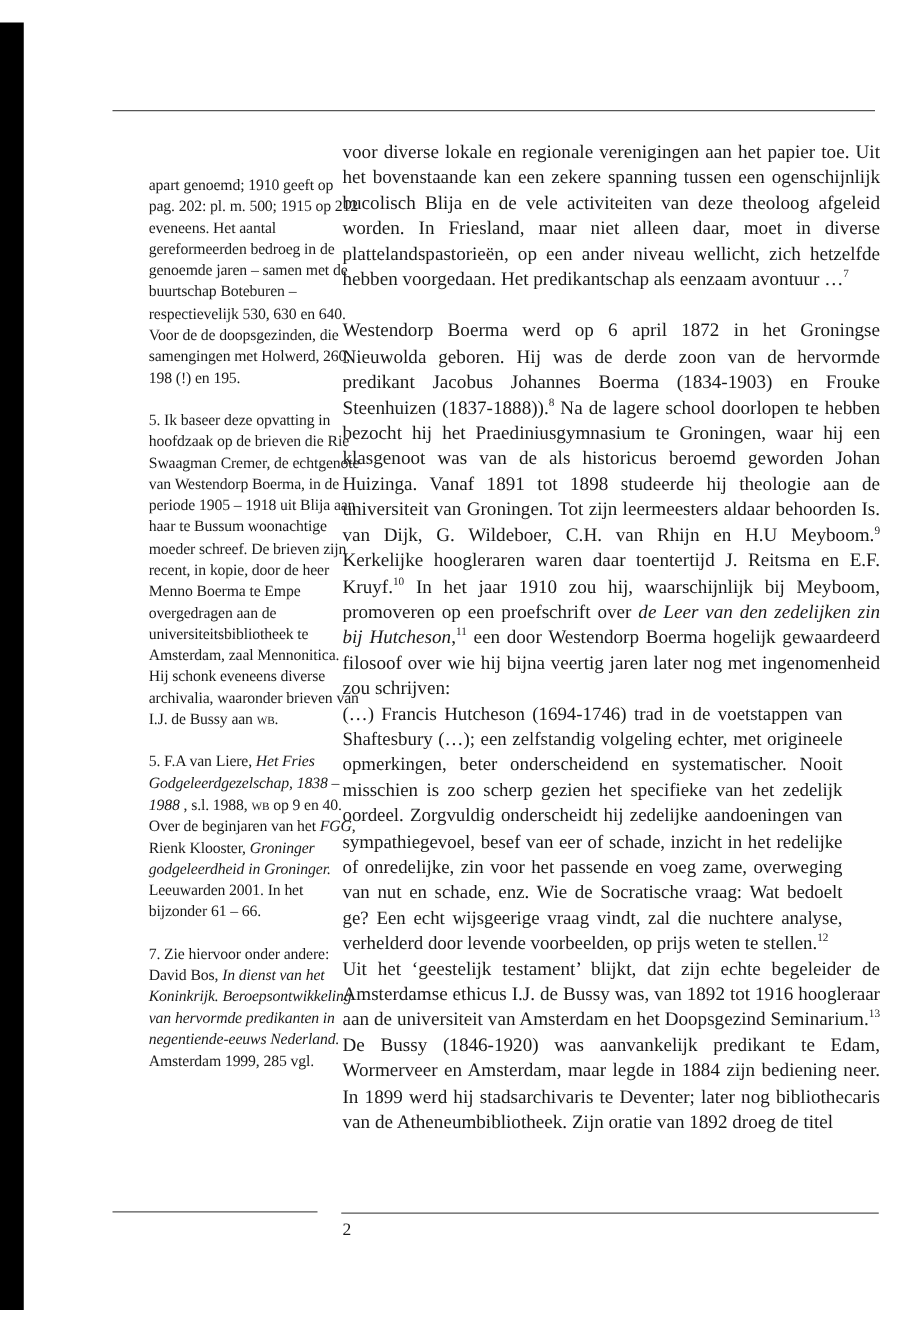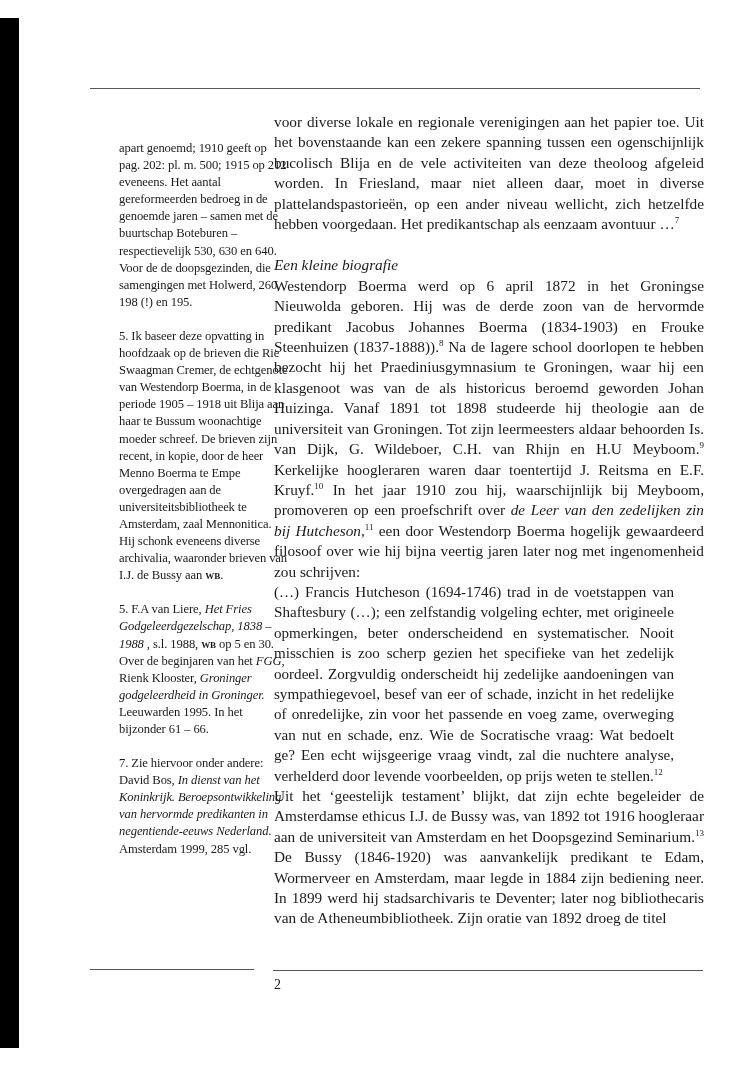--- a/index.html
+++ b/index.html
@@ -13,21 +13,21 @@
   .rule-top { left:90px; top:88px; width:610px; }
   .rule-side-bottom { left:90px; top:969px; width:164px; }
   .rule-main-bottom { left:273px; top:970px; width:430px; }
 
   .sidebar {
     position:absolute; left:91px; top:140px; width:170px;
     font-size:12.6px; line-height:17.1px; letter-spacing:-0.1px;margin-left:28px;
   }
   .sidebar p { margin:0 0 17px 0; }
   .sidebar i { font-style:italic; }
-  .sc { font-variant:small-caps;font-weight:bold; }
+  .sc { font-variant:small-caps; }
 
   .main {
     position:absolute; left:274px; top:112px; width:430px;
     font-size:15.3px; line-height:20.4px; text-align:justify;
   }
   .main p { margin:0; }
   .main .gap { height:21px; }
   .main h2 {
     margin:0; font-size:15.3px; font-weight:normal; font-style:italic; line-height:20.4px;
   }
@@ -41,26 +41,25 @@
 <body>
 
 <div class="black-bar"></div>
 <div class="rule rule-top"></div>
 <div class="rule rule-side-bottom"></div>
 <div class="rule rule-main-bottom"></div>
 
 <aside class="sidebar">
   <p>apart genoemd; 1910 geeft op pag. 202: pl. m. 500; 1915 op 212 eveneens. Het aantal gereformeerden bedroeg in de genoemde jaren – samen met de buurtschap Boteburen – respectievelijk 530, 630 en 640. Voor de de doopsgezinden, die samengingen met Holwerd, 260, 198 (!) en 195.</p>
   <p><span>5. Ik baseer deze opvatting in hoofdzaak op de brieven die Rie Swaagman Cremer, de echtgenote van Westendorp Boerma, in de periode 1905 – 1918 uit Blija aan haar te Bussum woonachtige moeder schreef. De brieven zijn recent, in kopie, door de heer Menno Boerma te Empe overgedragen aan de universiteitsbibliotheek te Amsterdam, zaal Mennonitica. Hij schonk eveneens diverse archivalia, waaronder brieven van I.J. de Bussy aan</span> <span class="sc">wb</span><span>.</span></p>
-  <p><span>5. F.A van Liere, </span><i>Het Fries Godgeleerdgezelschap, 1838 – 1988</i><span> , s.l. 1988, </span><span class="sc">wb</span><span> op 5 en 30. Over de beginjaren van het </span><i>FGG</i><span>, Rienk Klooster, </span><i>Groninger godgeleerdheid in Groninger.</i><span> Leeuwarden 1995. In het bijzonder 61 – 66.</span></p>
+  <p><span>5. F.A van Liere, </span><i>Het Fries Godgeleerdgezelschap, 1838 – 1988</i><span> , s.l. 1988, </span><span class="sc">wb</span><span> op 9 en 40. Over de beginjaren van het </span><i>FGG</i><span>, Rienk Klooster, </span><i>Groninger godgeleerdheid in Groninger.</i><span> Leeuwarden 2001. In het bijzonder 61 – 66.</span></p>
   <p><span>7. Zie hiervoor onder andere: David Bos, </span><i>In dienst van het Koninkrijk. Beroepsontwikkeling van hervormde predikanten in negentiende-eeuws Nederland.</i><span> Amsterdam 1999, 285 vgl.</span></p>
 </aside>
 
 <main class="main">
   <p><span>voor diverse lokale en regionale verenigingen aan het papier toe. Uit het bovenstaande kan een zekere spanning tussen een ogenschijnlijk bucolisch Blija en de vele activiteiten van deze theoloog afgeleid worden. In Friesland, maar niet alleen daar, moet in diverse plattelandspastorieën, op een ander niveau wellicht, zich hetzelfde hebben voorgedaan. Het predikantschap als eenzaam avontuur …</span><sup>7</sup></p>
   <div class="gap"></div>
-  <h2>Een kleine biografie</h2>
   <p><span>Westendorp Boerma werd op 6 april 1872 in het Groningse Nieuwolda geboren. Hij was de derde zoon van de hervormde predikant Jacobus Johannes Boerma (1834-1903) en Frouke Steenhuizen (1837-1888)).</span><sup>8</sup><span> Na de lagere school doorlopen te hebben bezocht hij het Praediniusgymnasium te Groningen, waar hij een klasgenoot was van de als historicus beroemd geworden Johan Huizinga. Vanaf 1891 tot 1898 studeerde hij theologie aan de universiteit van Groningen. Tot zijn leermeesters aldaar behoorden Is. van Dijk, G. Wildeboer, C.H. van Rhijn en H.U Meyboom.</span><sup>9</sup><span> Kerkelijke hoogleraren waren daar toentertijd J. Reitsma en E.F. Kruyf.</span><sup>10</sup><span> In het jaar 1910 zou hij, waarschijnlijk bij Meyboom, promoveren op een proefschrift over </span><i>de Leer van den zedelijken zin bij Hutcheson</i><span>,</span><sup>11</sup><span> een door Westendorp Boerma hogelijk gewaardeerd filosoof over wie hij bijna veertig jaren later nog met ingenomenheid zou schrijven:</span></p>
   <p class="quote"><span>(…) Francis Hutcheson (1694-1746) trad in de voetstappen van Shaftesbury (…); een zelfstandig volgeling echter, met origineele opmerkingen, beter onderscheidend en systematischer. Nooit misschien is zoo scherp gezien het specifieke van het zedelijk oordeel. Zorgvuldig onderscheidt hij zedelijke aandoeningen van sympathiegevoel, besef van eer of schade, inzicht in het redelijke of onredelijke, zin voor het passende en voeg zame, overweging van nut en schade, enz. Wie de Socratische vraag: Wat bedoelt ge? Een echt wijsgeerige vraag vindt, zal die nuchtere analyse, verhelderd door levende voorbeelden, op prijs weten te stellen.</span><sup>12</sup></p>
   <p class="after-quote"><span>Uit het ‘geestelijk testament’ blijkt, dat zijn echte begeleider de Amsterdamse ethicus I.J. de Bussy was, van 1892 tot 1916 hoogleraar aan de universiteit van Amsterdam en het Doopsgezind Seminarium.</span><sup>13</sup><span> De Bussy (1846-1920) was aanvankelijk predikant te Edam, Wormerveer en Amsterdam, maar legde in 1884 zijn bediening neer. In 1899 werd hij stadsarchivaris te Deventer; later nog bibliothecaris van de Atheneumbibliotheek. Zijn oratie van 1892 droeg de titel</span></p>
 </main>
 
 <div class="page-number">2</div>
 
 </body></html>

